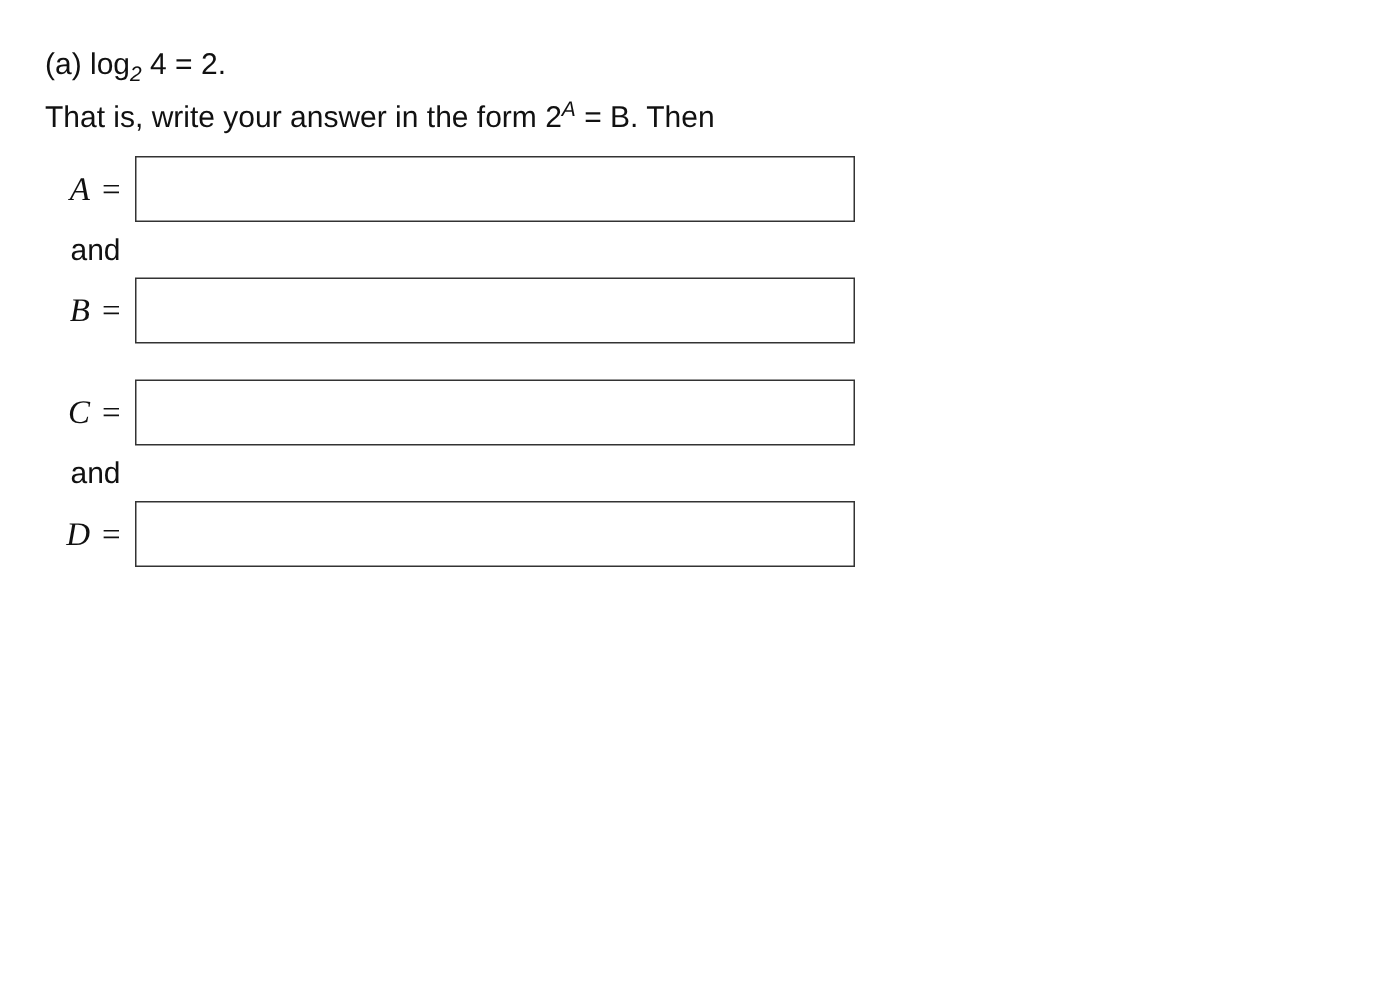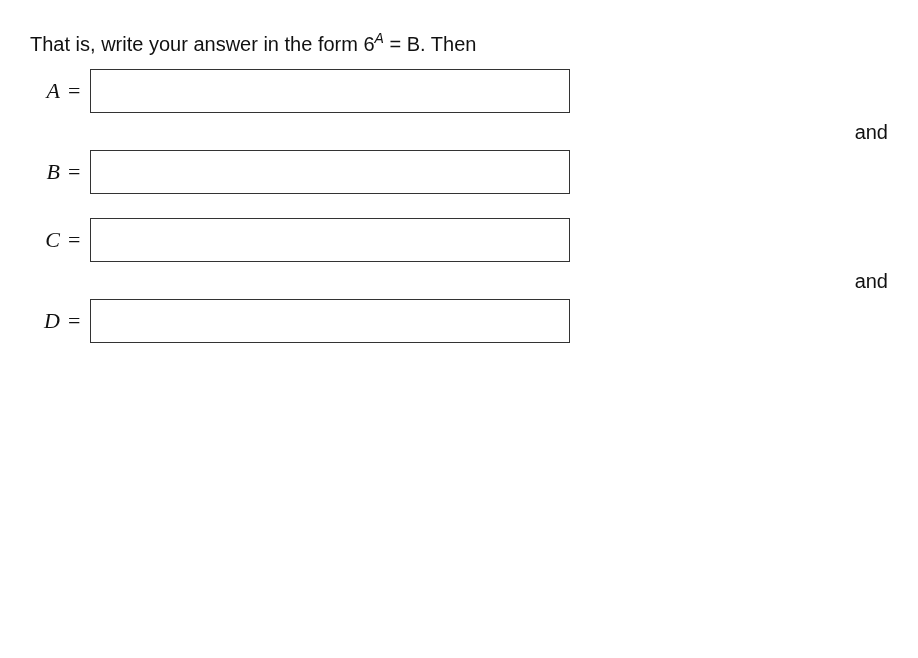--- a/index.html
+++ b/index.html
@@ -80,42 +80,44 @@
       background: #ffffff;
       outline: none;
       font-size: 18px;
       padding: 4px 8px;
     }
 
     .and-text {
       font-size: 20px;
       font-family: "Segoe UI", Arial, sans-serif;
       margin: 6px 0 6px 17px;
-      text-align: right;
     }
 
     .section-gap {
       margin-top: 24px;
     }
 
     sup {
       font-size: 0.7em;
       vertical-align: super;
       font-style: italic;
     }
   </style>
 </head>
 <body>
 
 <div class="content-wrapper">
 
 
+  <div class="part-label">
+    <span>(a) log</span><sub style="font-size:0.7em; font-style:italic; vertical-align: sub;">2</sub><span> 4 = 2.</span>
+  </div>
 
   <div class="instruction-line">
-    <span>That is, write your answer in the form 6</span><sup>A</sup><span> = B. Then</span>
+    <span>That is, write your answer in the form 2</span><sup>A</sup><span> = B. Then</span>
   </div>
 
   <div class="input-row">
     <span class="input-label math-inline">A</span>
     <span class="equals">=</span>
     <input class="answer-input" type="text" placeholder="" style="">
   </div>
 
   <div class="and-text">and</div>
 

